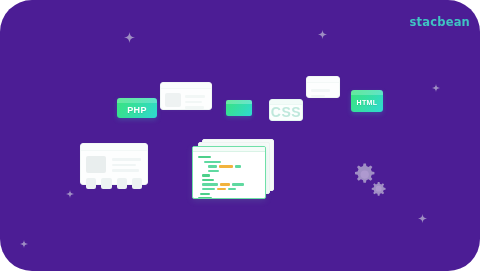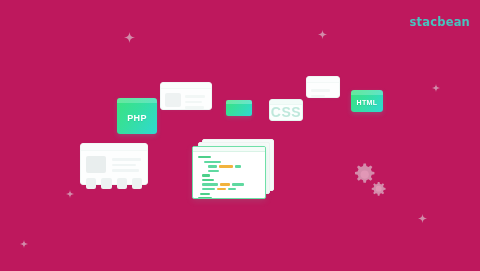--- a/index.html
+++ b/index.html
@@ -9,22 +9,23 @@
     height: 271px;
     overflow: hidden;
     background: #ffffff;
     font-family: "Liberation Sans", sans-serif;
   }
 
   #stage {
     position: relative;
     width: 480px;
     height: 271px;
-    background: #be185d;
+    background: #4c1d95;
     overflow: hidden;
+    border-radius: 32px;
   }
 
   
   .brand {
     position: absolute;
     top: 15px;
     right: 10px;
     font-size: 11.5px;
     letter-spacing: 0.2px;
     font-weight: 700;
@@ -235,21 +236,21 @@
   <div class="ghost-window" style="left:306px; top:76px; width:34px; height:22px;">
     <div class="gw-bar"></div>
     <div class="gw-body">
       <div class="gw-lines">
         <div class="gw-line" style="width:80%"></div>
         <div class="gw-line" style="width:60%"></div>
       </div>
     </div>
   </div>
 
-  <div class="badge" style="left:117px; top:98px; width:40px; height:36px;">
+  <div class="badge" style="left:117px; top:98px; width:40px; height:20px;">
     <div class="badge-bar"></div>
     <span class="badge-text">PHP</span>
   </div>
 
   <div class="tile" style="left:226px; top:100px; width:26px; height:16px;">
     <div class="tile-bar"></div>
   </div>
 
   <div class="badge-ghost" style="left:269px; top:99px; width:34px; height:22px;">
     <div class="badge-bar"></div>

